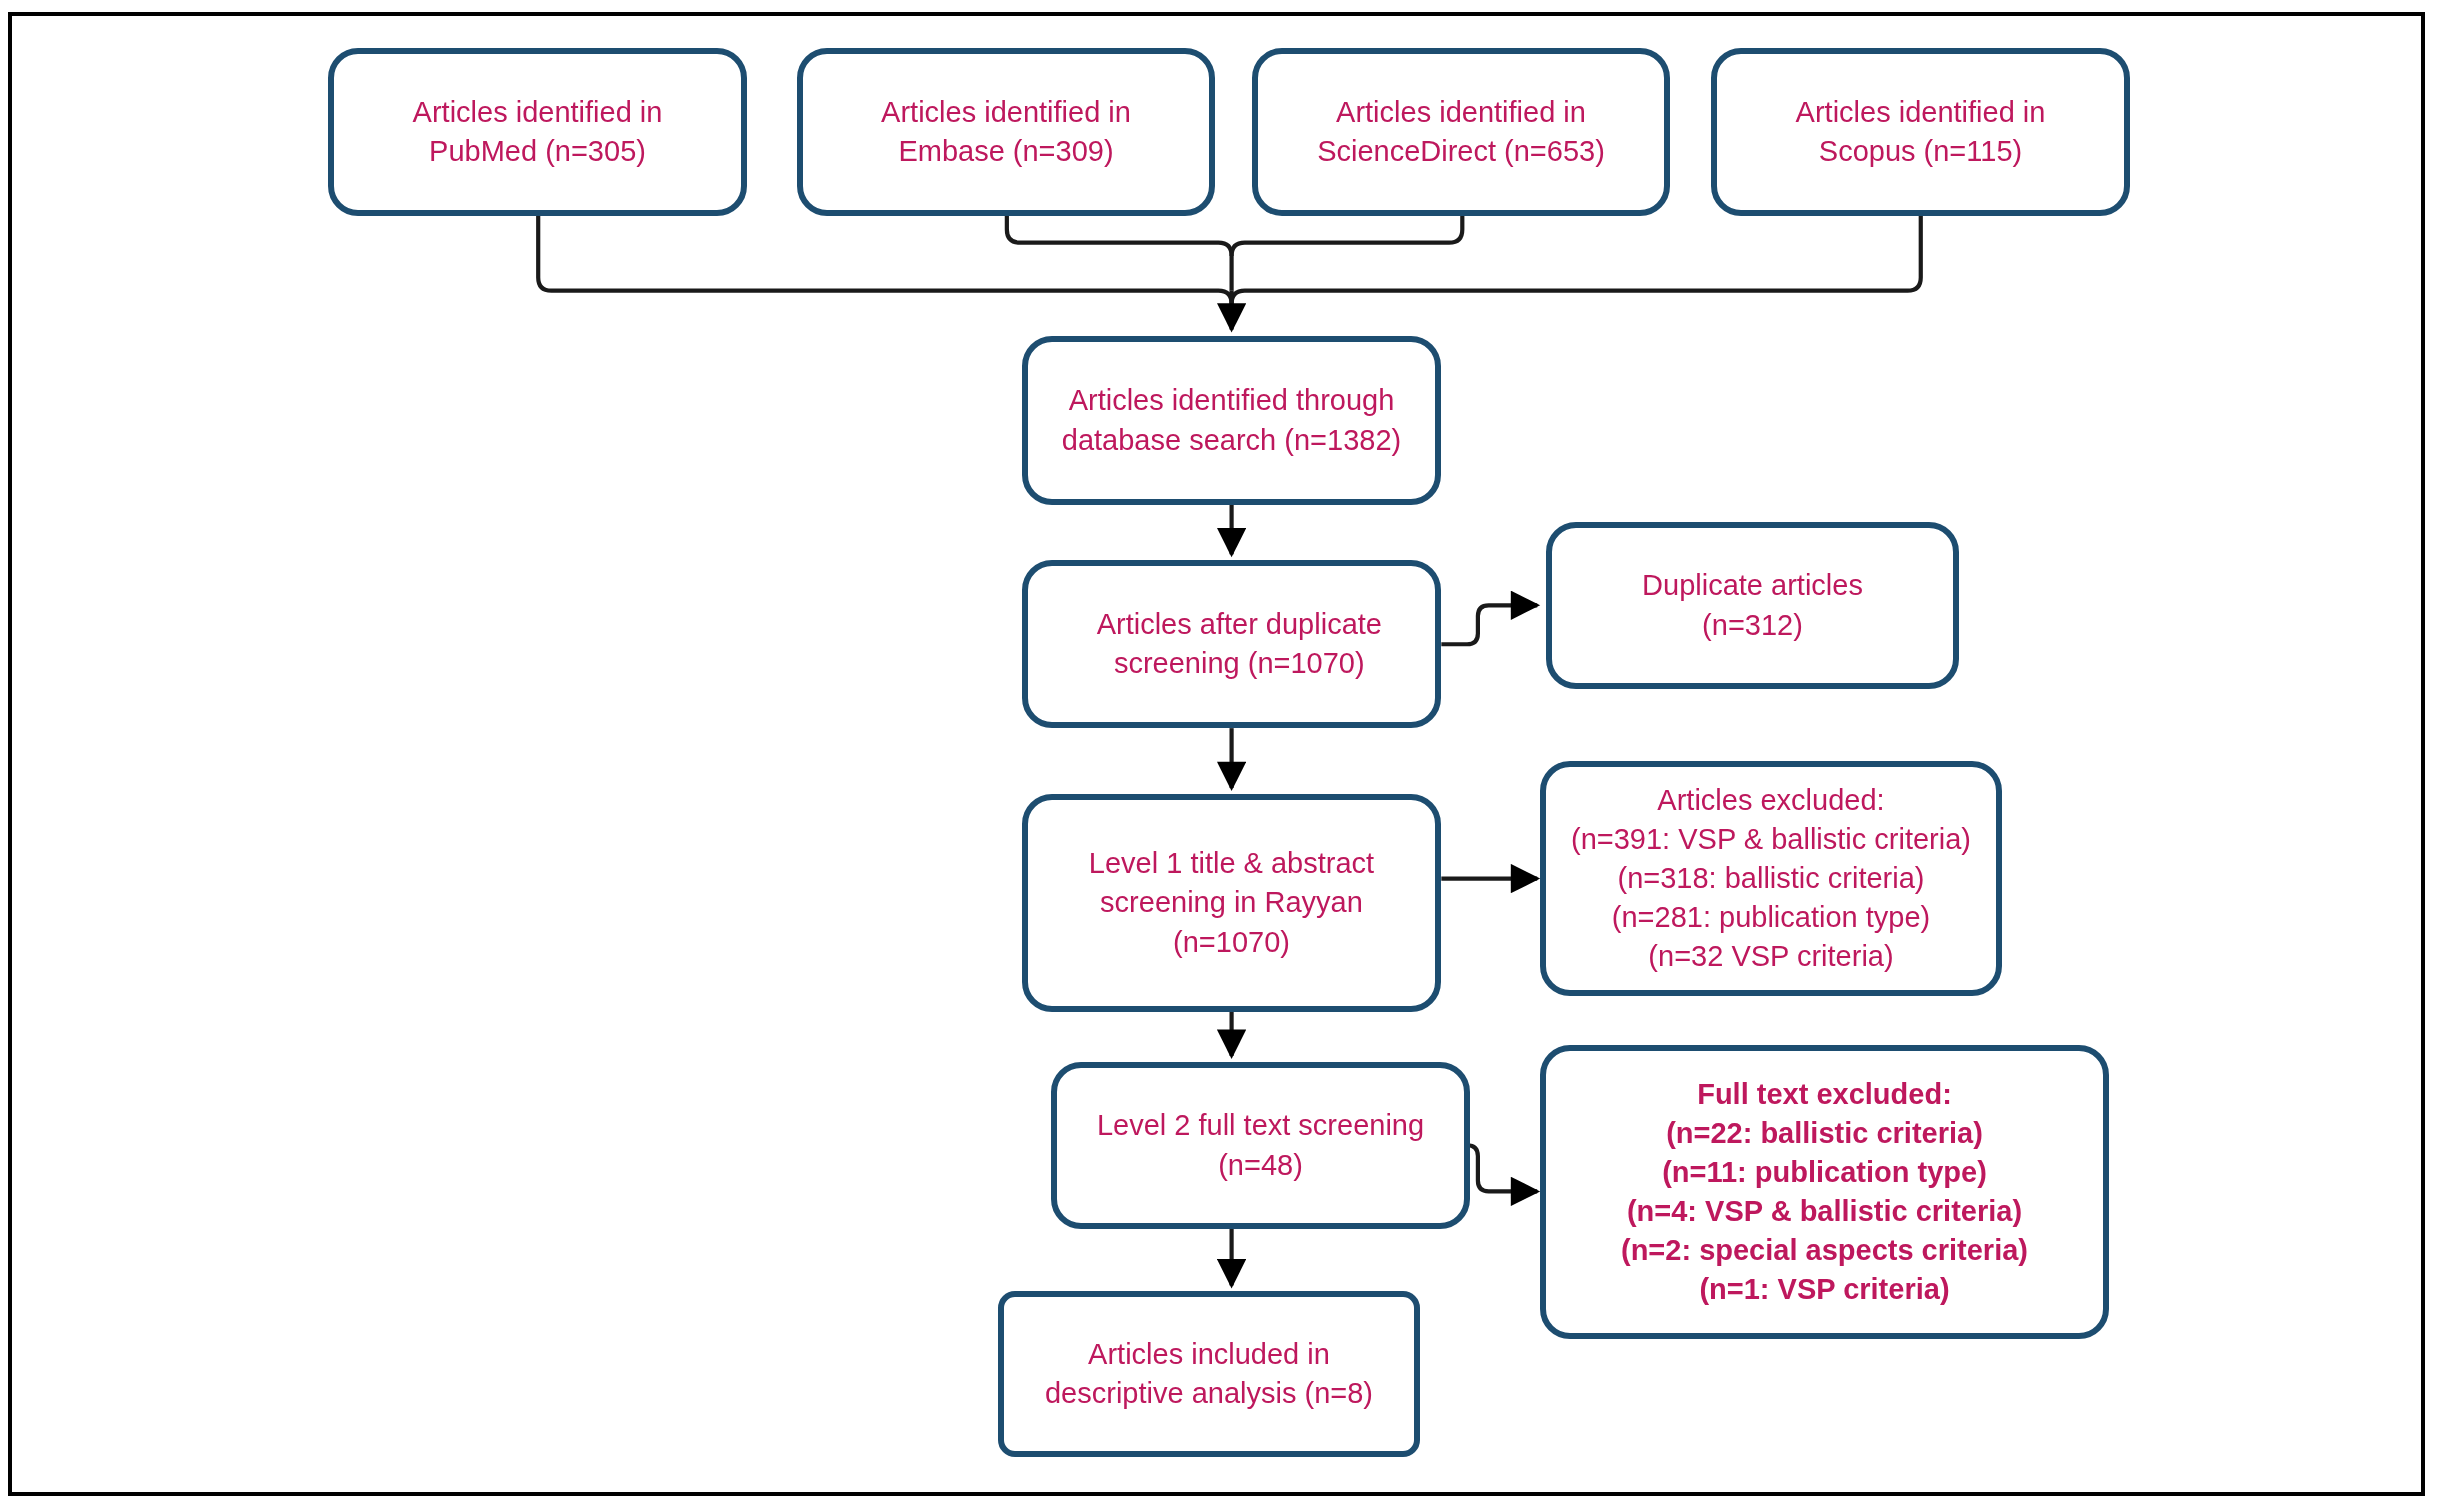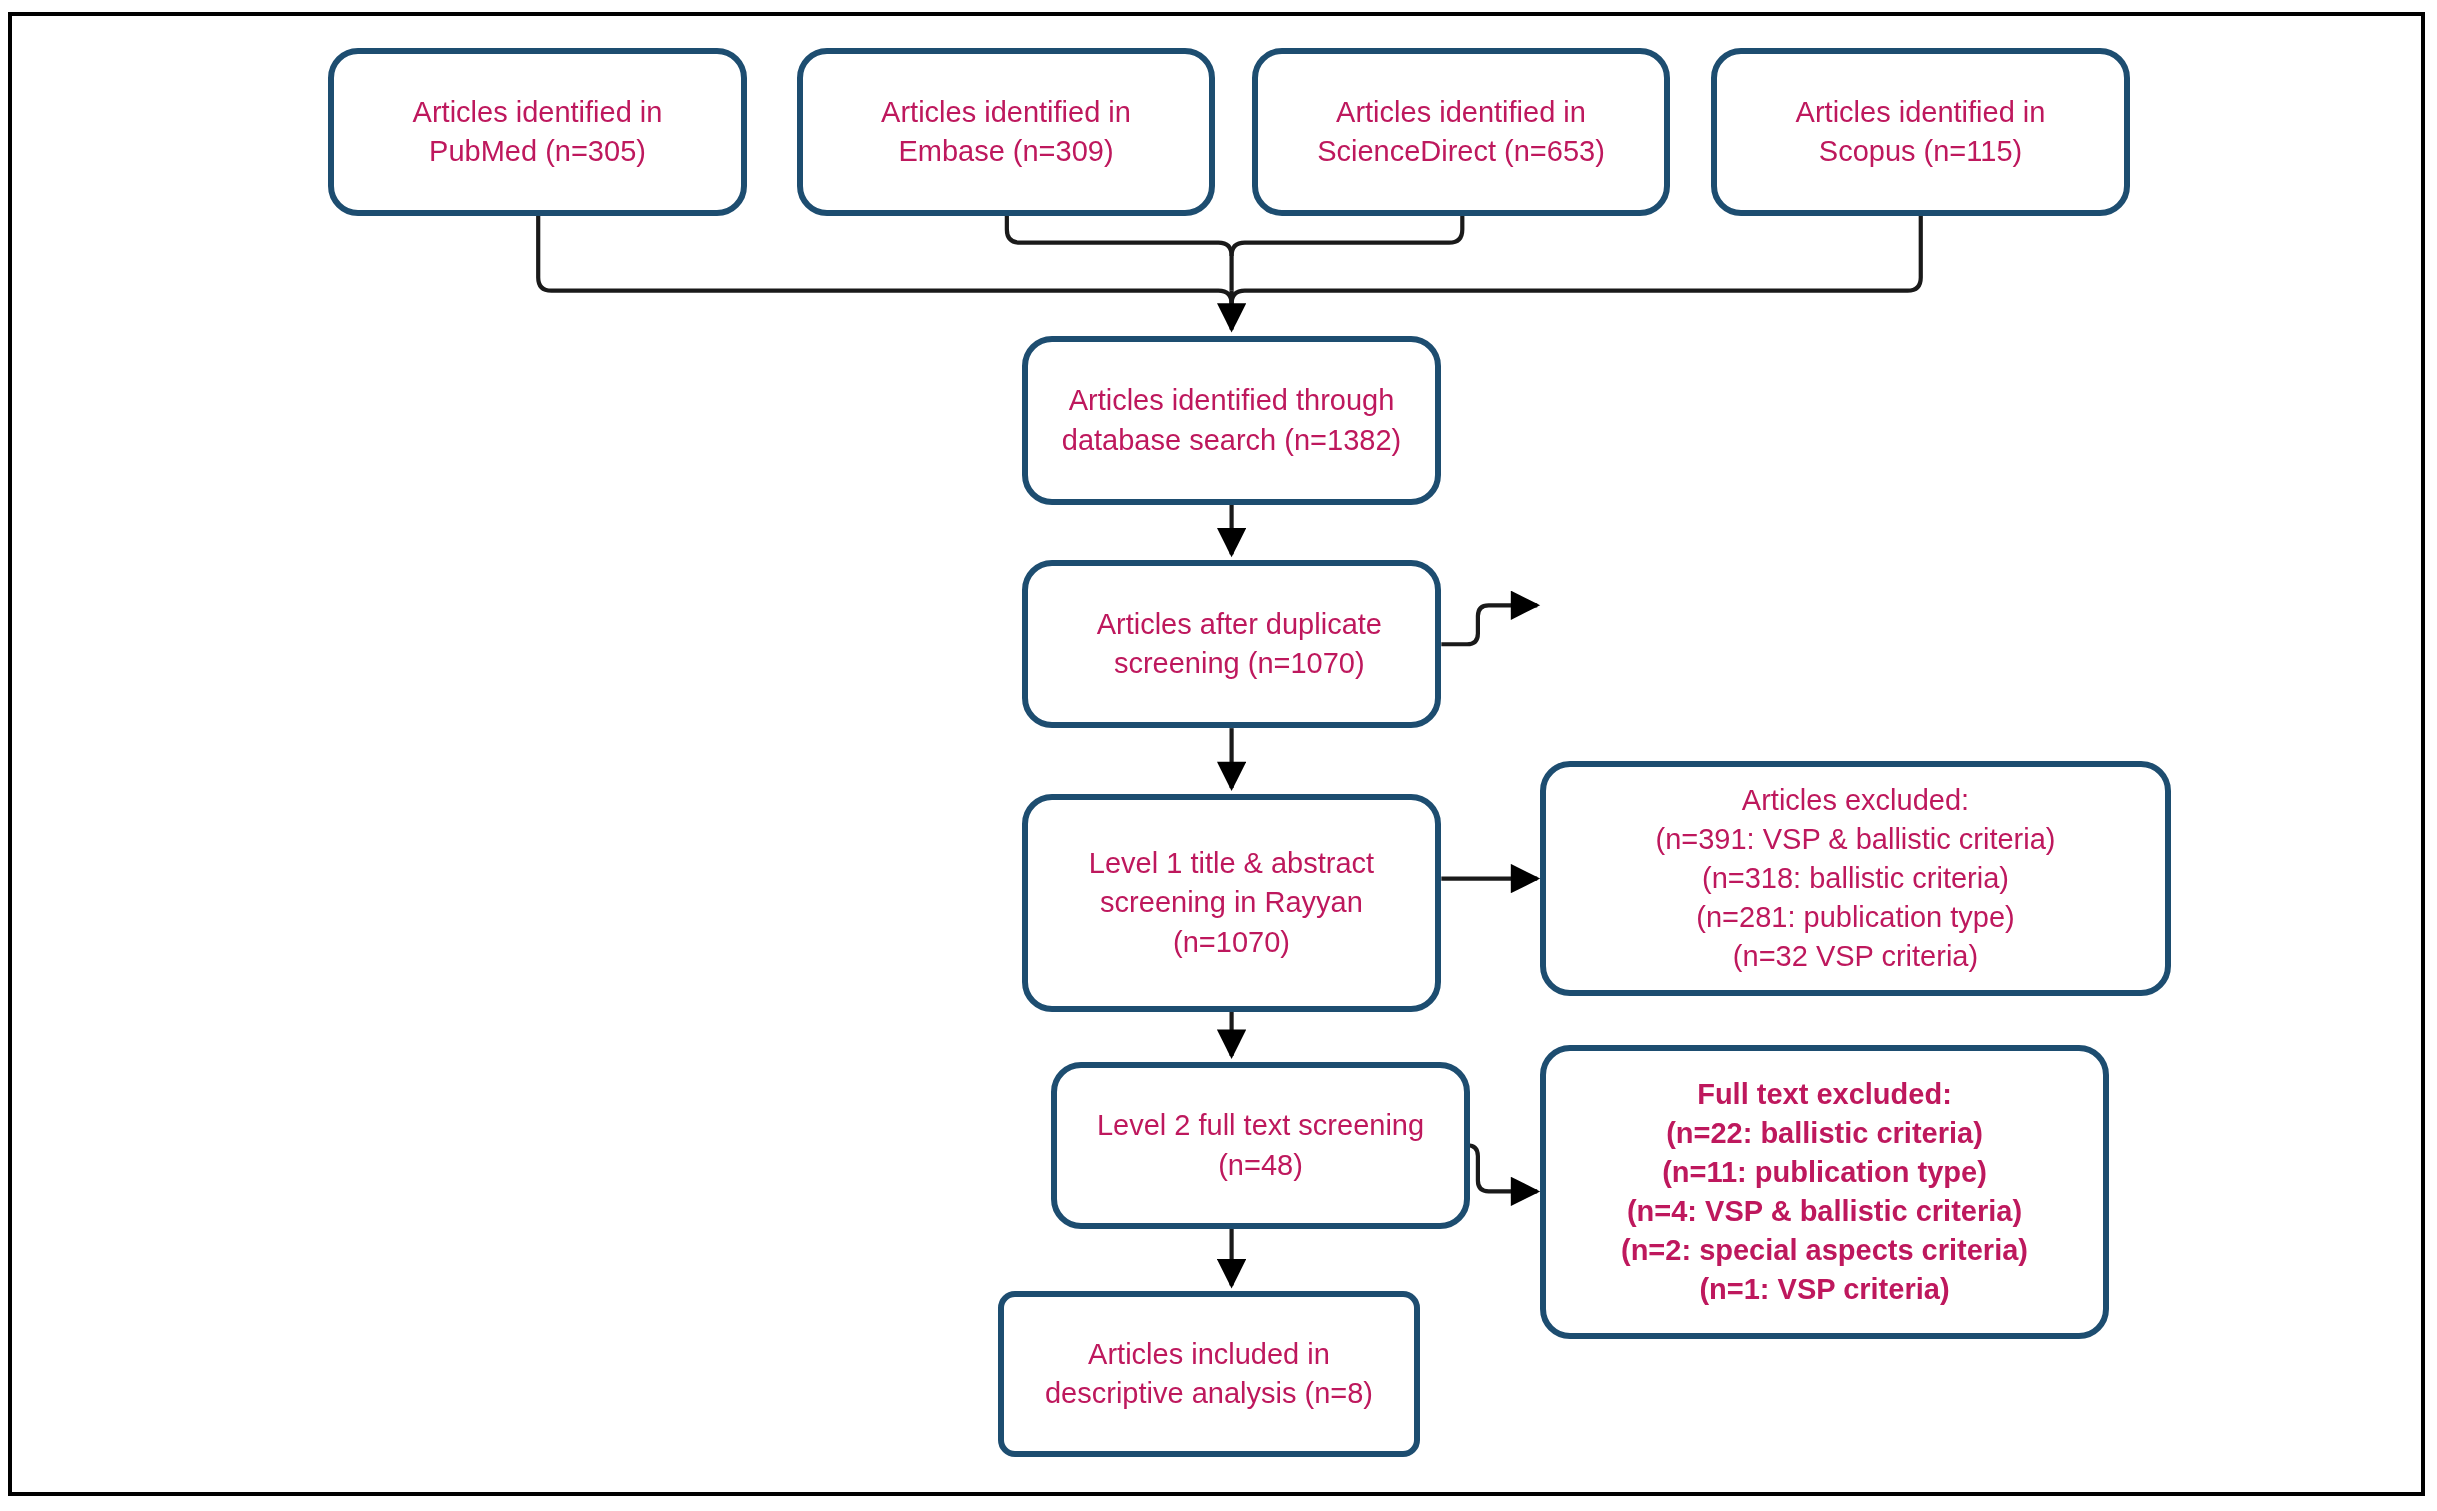--- a/index.html
+++ b/index.html
@@ -56,21 +56,21 @@
   #box-sciencedirect { left: 1252px; top: 48px;   width: 418px; height: 168px; }
   #box-scopus        { left: 1711px; top: 48px;   width: 419px; height: 168px; }
   
   #box-db-search     { left: 1022px; top: 336px;  width: 419px; height: 169px; }
   #box-dup-screening { left: 1022px; top: 560px;  width: 419px; height: 168px; padding-left: 24px; }
   #box-level1        { left: 1022px; top: 794px; width: 419px; height: 218px; }
   #box-level2        { left: 1022px; top: 1062px; width: 419px; height: 167px; margin-left: 29px; }
   #box-included      { left: 998px; top: 1291px; width: 422px; height: 166px; border-radius: 17px; }
   
   #box-duplicates    { left: 1546px; top: 522px;  width: 413px; height: 167px; }
-  #box-excluded-l1   { left: 1540px; top: 761px; width: 631px; height: 235px; }
+  #box-excluded-l1   { left: 1540px; top: 761px; width: 462px; height: 235px; }
   #box-excluded-l2   { left: 1540px; top: 1045px; width: 569px; height: 294px; font-weight: bold; }
 </style>
 </head>
 <body>
 
 <div id="canvas">
 
   <div id="frame"></div>
 
   <svg id="connector-layer" viewBox="0 0 4068 2523" xmlns="http://www.w3.org/2000/svg">
@@ -112,20 +112,22 @@
   <div id="box-dup-screening" class="node">Articles after duplicate
 screening (n=1070)</div>
   <div id="box-level1" class="node">Level 1 title &amp; abstract
 screening in Rayyan
 (n=1070)</div>
   <div id="box-level2" class="node">Level 2 full text screening
 (n=48)</div>
   <div id="box-included" class="node">Articles included in
 descriptive analysis (n=8)</div>
 
+  <div id="box-duplicates" class="node">Duplicate articles
+(n=312)</div>
   <div id="box-excluded-l1" class="node">Articles excluded:
 (n=391: VSP &amp; ballistic criteria)
 (n=318: ballistic criteria)
 (n=281: publication type)
 (n=32 VSP criteria)</div>
   <div id="box-excluded-l2" class="node">Full text excluded:
 (n=22: ballistic criteria)
 (n=11: publication type)
 (n=4: VSP &amp; ballistic criteria)
 (n=2: special aspects criteria)

